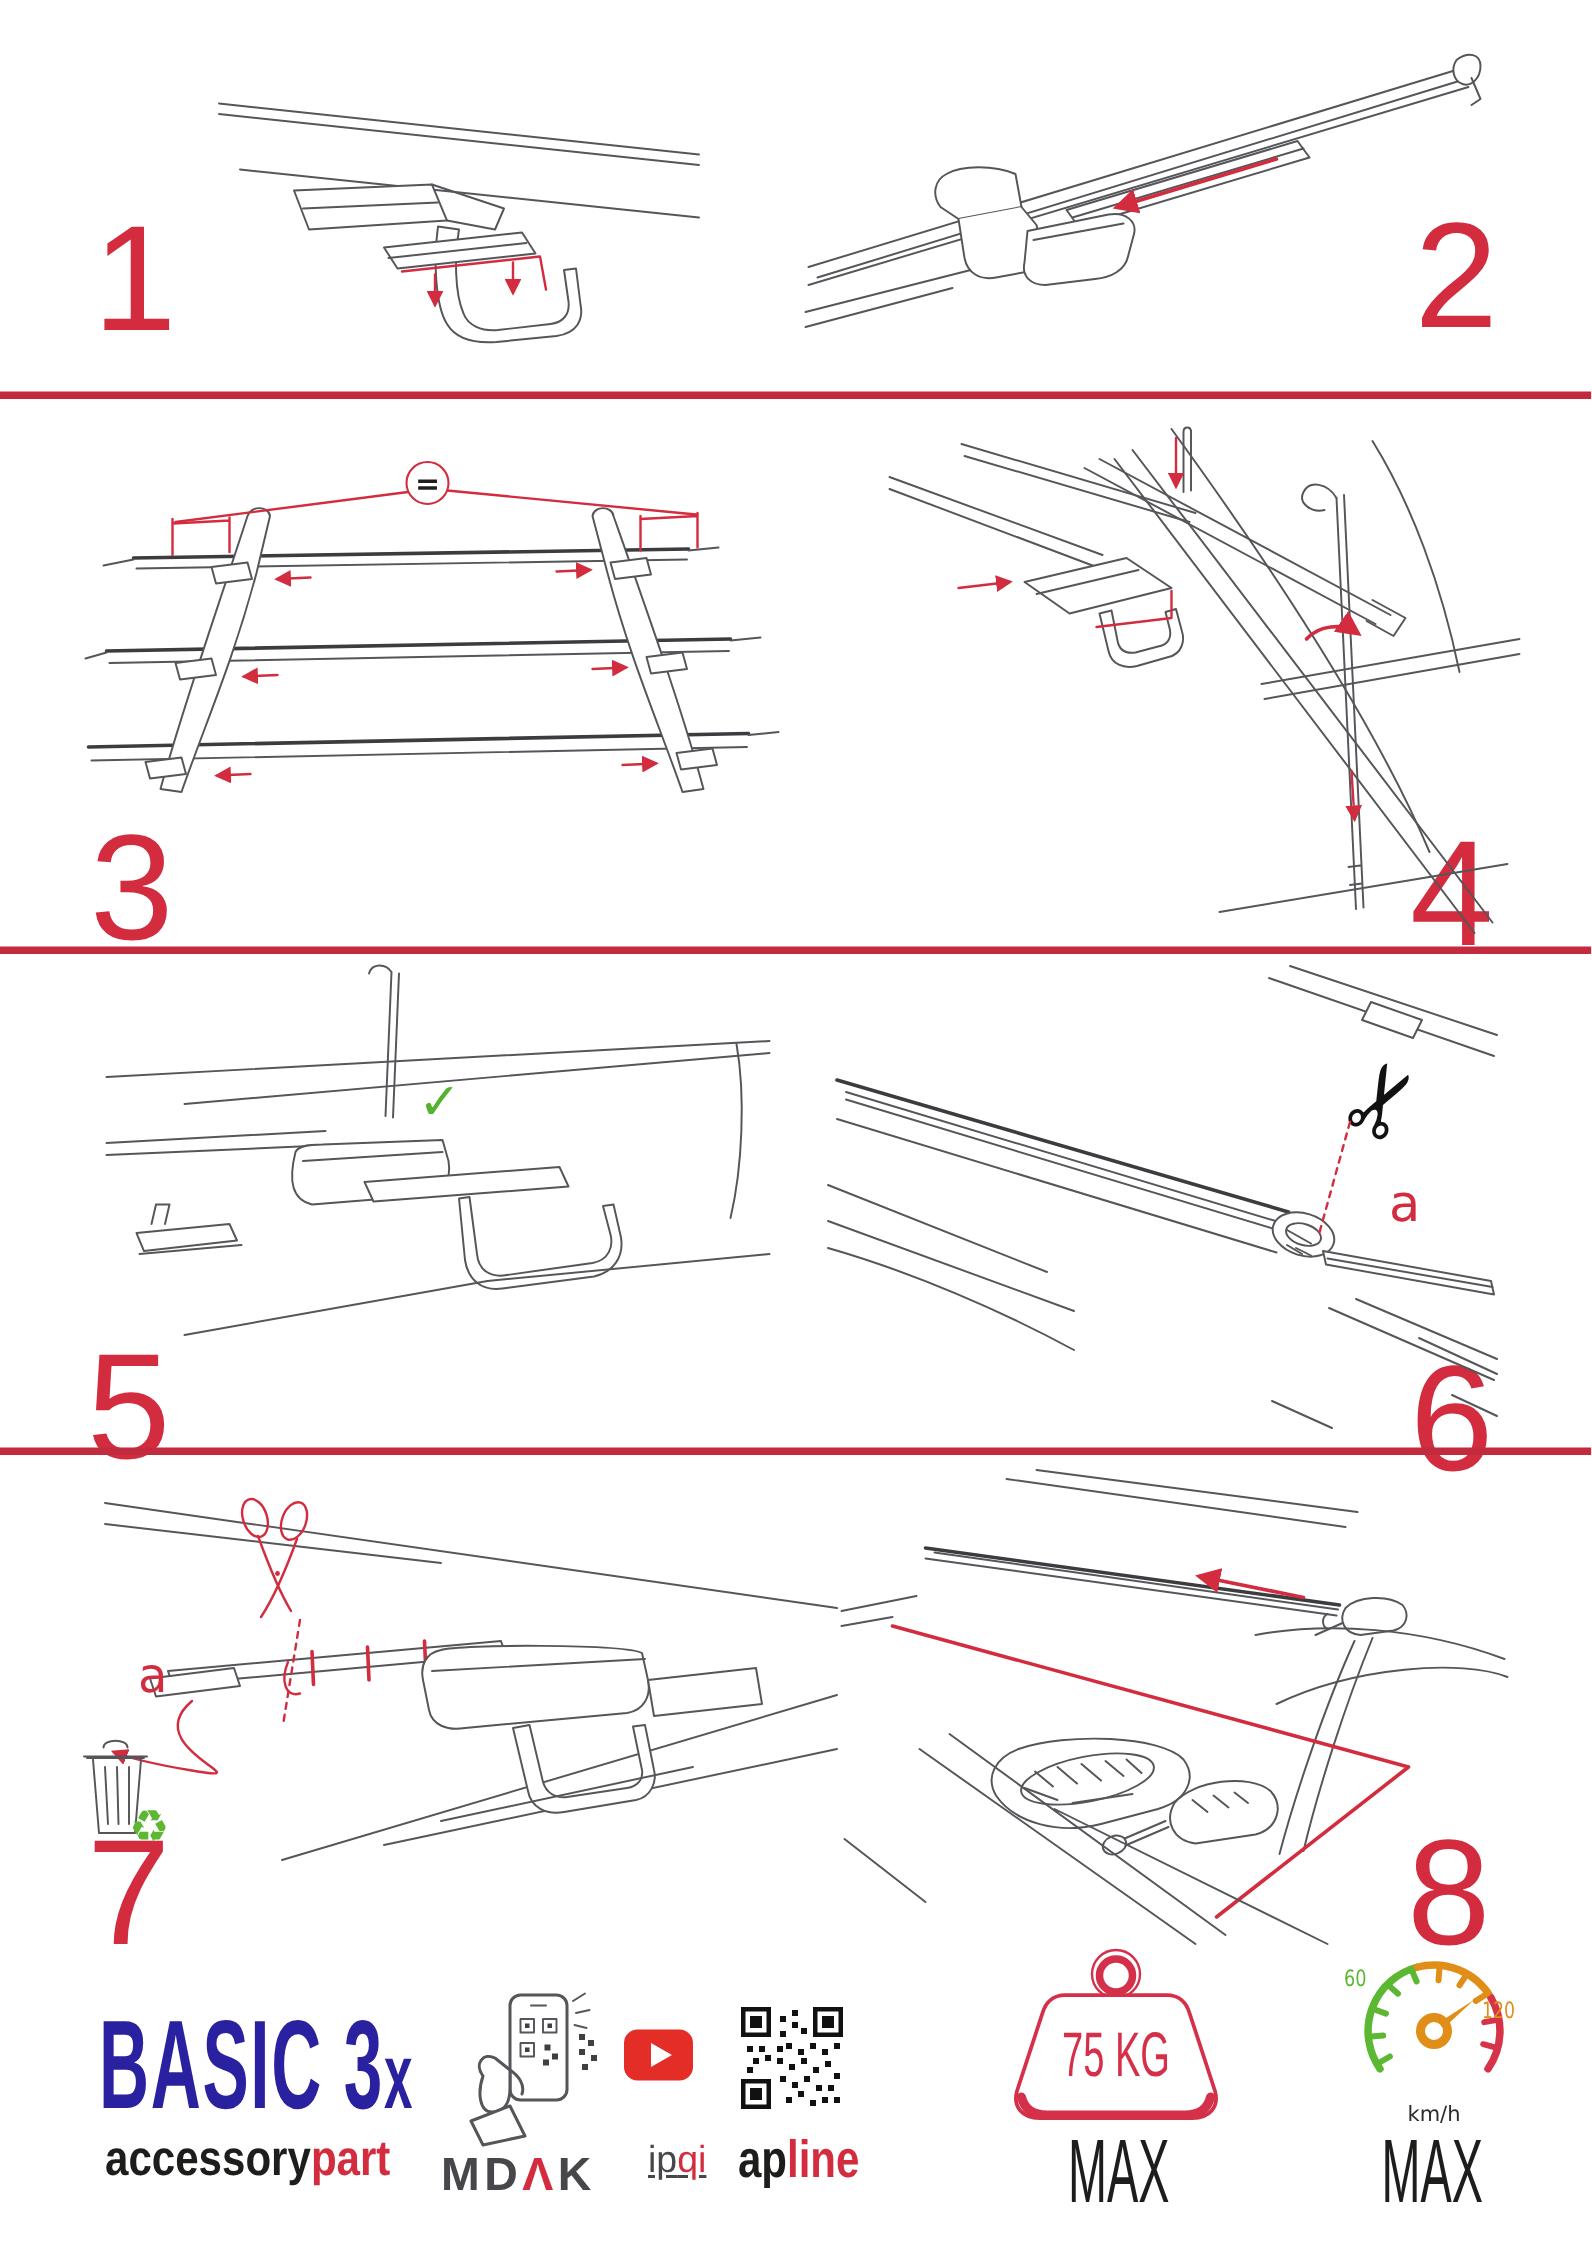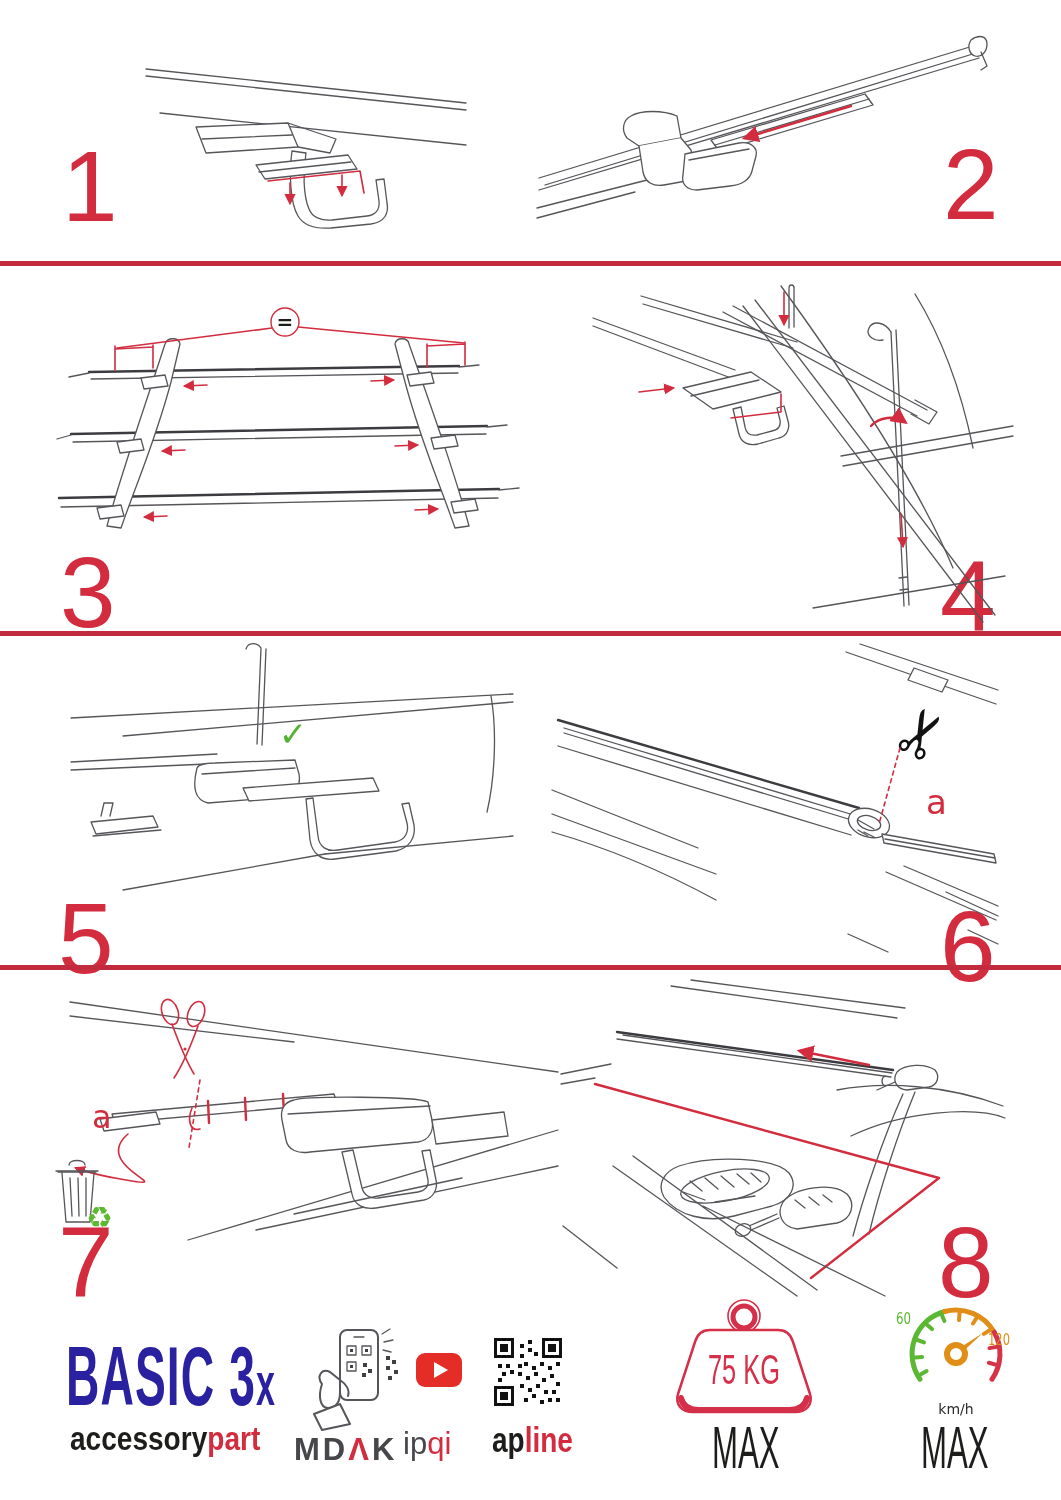--- a/index.html
+++ b/index.html
@@ -18,21 +18,21 @@
   .dash{stroke-dasharray:4 4;}
   .logo{position:absolute;left:66px;top:1334px;font-size:84px;line-height:1;font-weight:bold;
         color:#2a21a0;letter-spacing:2px;transform:scaleX(0.55);transform-origin:left top;white-space:nowrap;}
   .logo .suffix{font-size:62px;}
   .brand{position:absolute;left:70px;top:1422px;font-size:33px;line-height:1;font-weight:bold;
          color:#1d1d1b;transform:scaleX(0.85);transform-origin:left top;white-space:nowrap;}
   .brand .red-part{color:#d22c3e;}
   .mdak{position:absolute;left:294px;top:1432px;font-size:31px;font-weight:bold;letter-spacing:3px;
         color:#47474b;white-space:nowrap;}
   .mdak .red-part{color:#d22c3e;}
-  .ipqi{position:absolute;left:403px;top:1426px;font-size:31px;color:#47474b;white-space:nowrap;}
+  .ipqi{position:absolute;left:432px;top:1426px;font-size:25px;color:#47474b;white-space:nowrap;text-decoration:underline;}
   .ipqi .red-part{color:#d22c3e;}
   .apline{position:absolute;left:492px;top:1420px;font-size:35px;font-weight:bold;color:#1d1d1b;
           transform:scaleX(0.8);transform-origin:left top;white-space:nowrap;}
   .apline .red-part{color:#d22c3e;}
   .max{position:absolute;font-size:60px;line-height:1;color:#1d1d1b;transform:scaleX(0.52);
        transform-origin:left top;white-space:nowrap;}
 </style>
 </head>
 <body>
 

